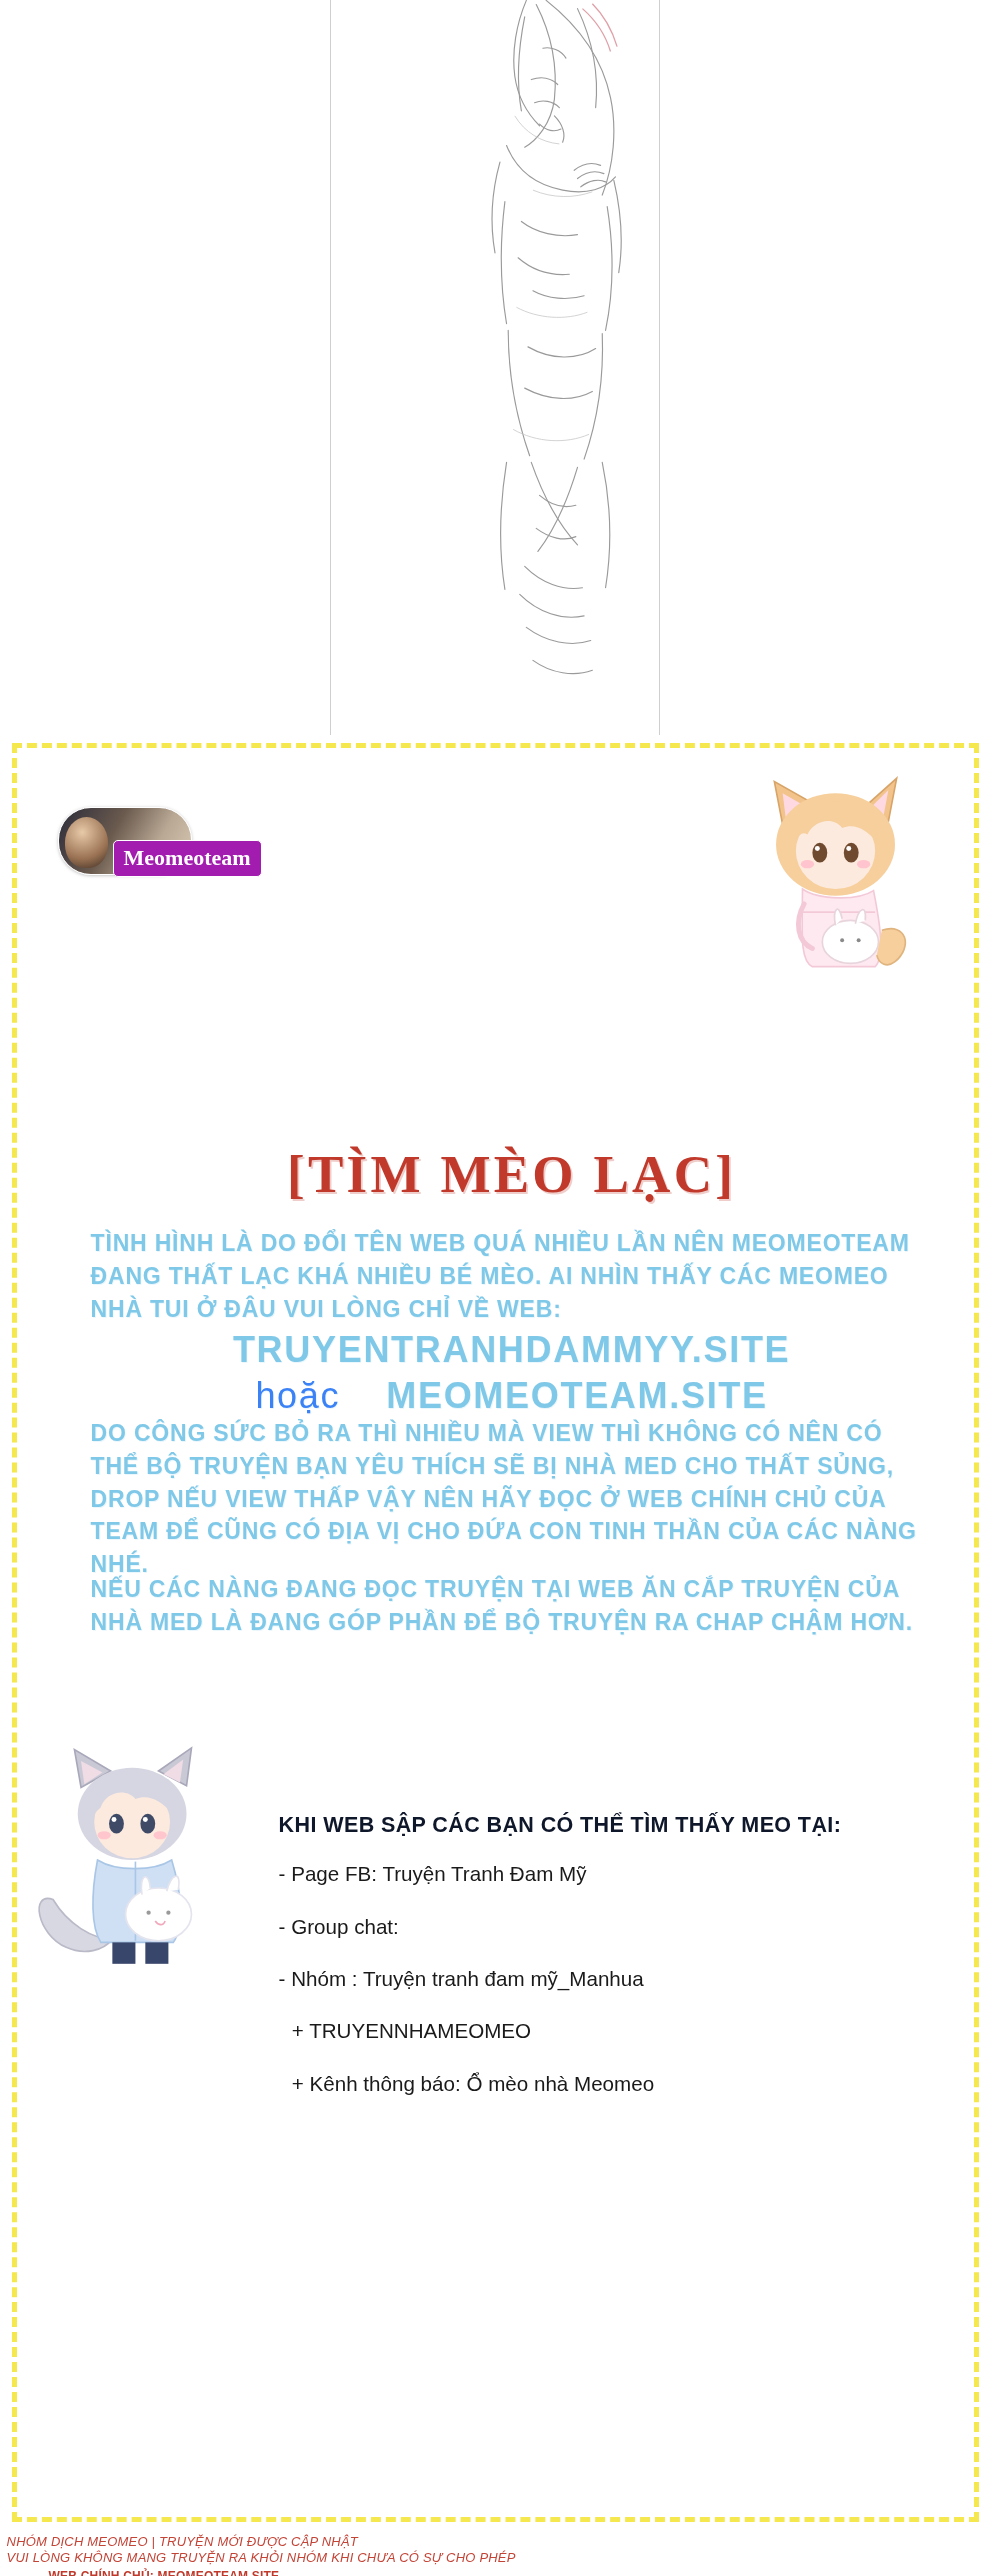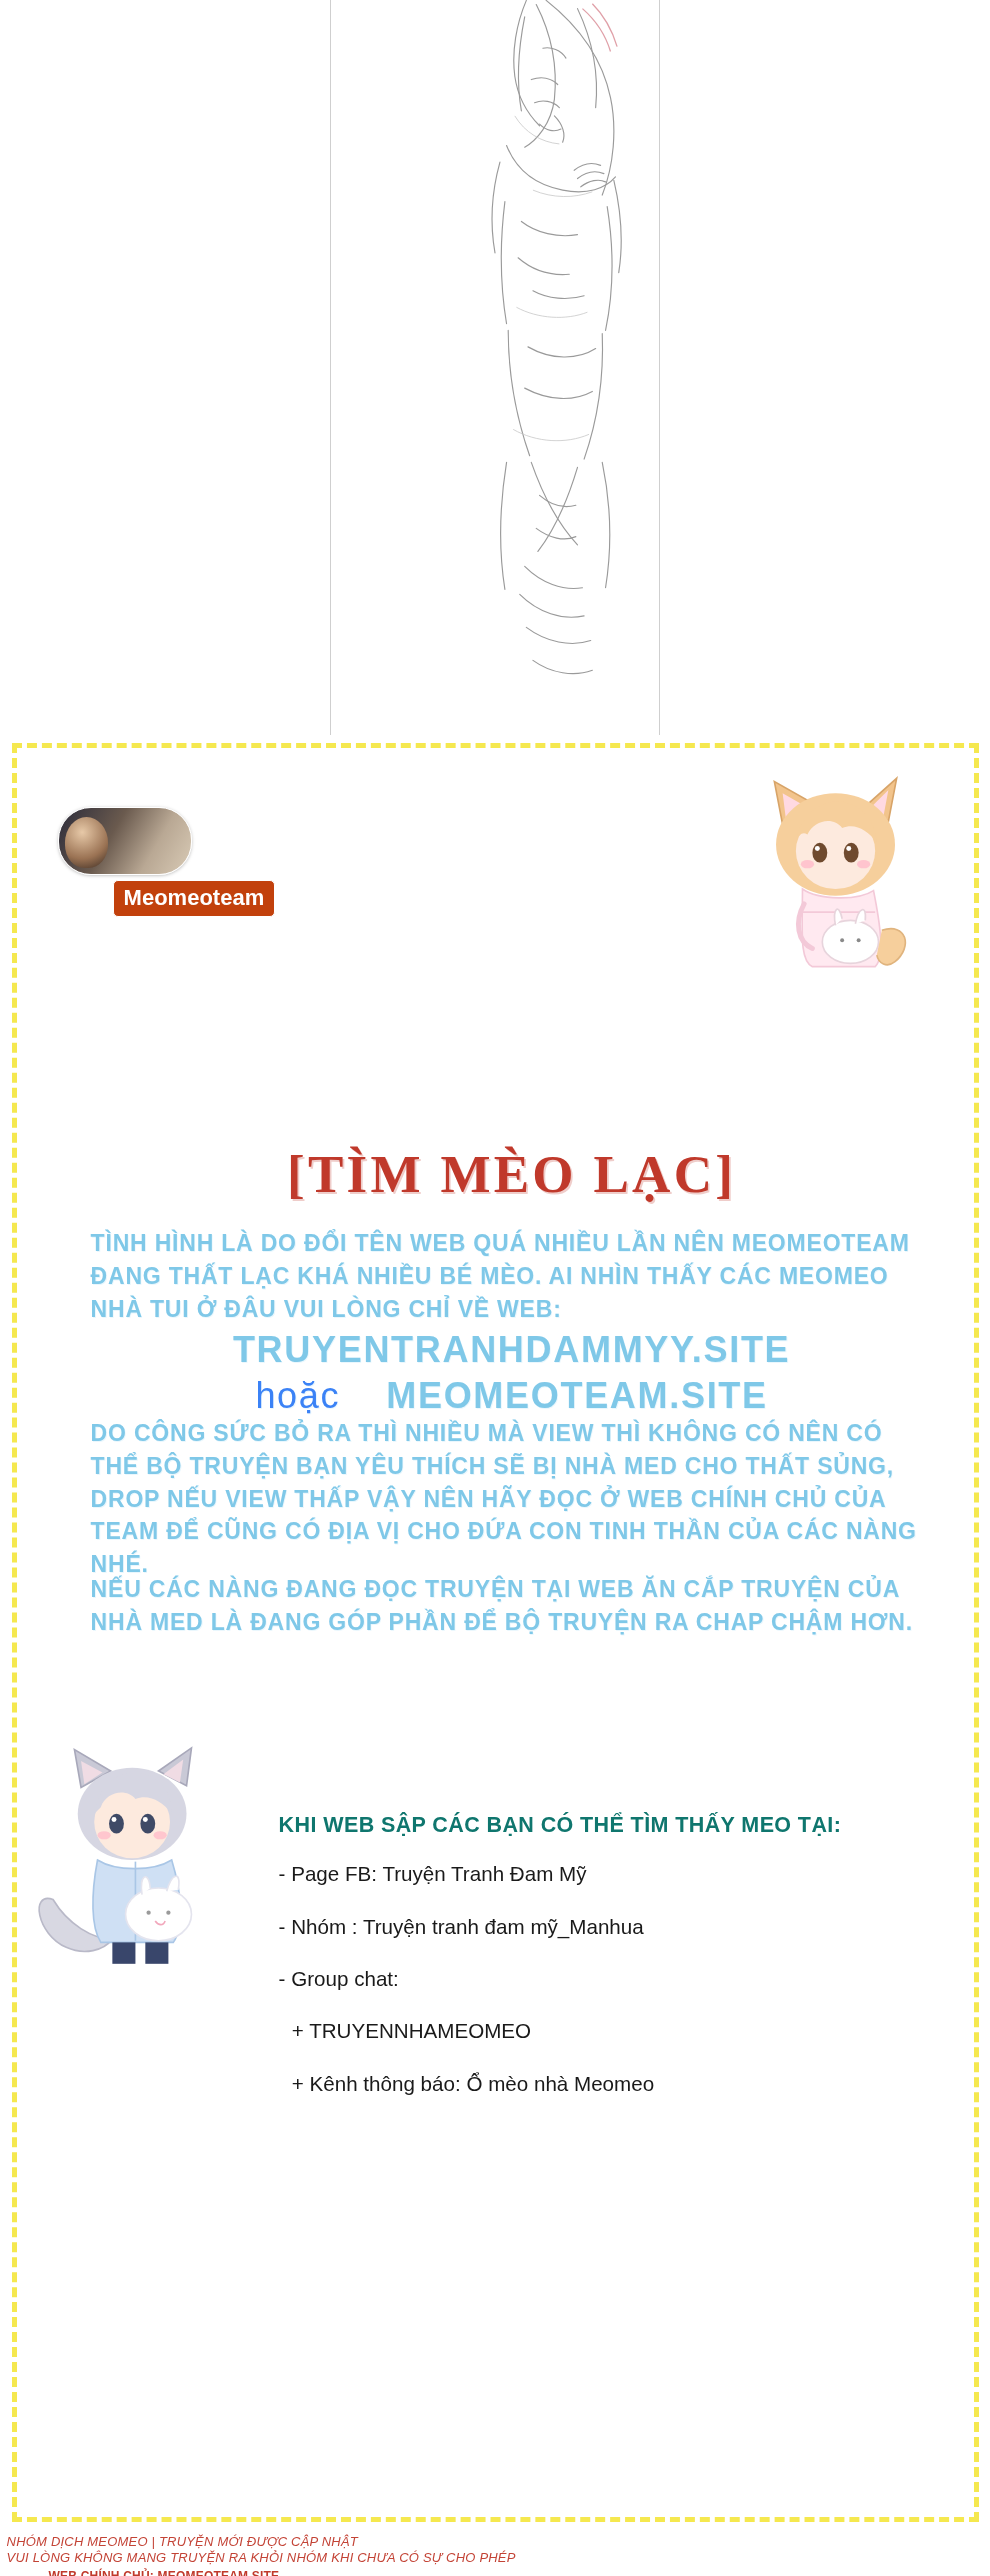--- a/index.html
+++ b/index.html
@@ -89,30 +89,29 @@
     position: absolute;
     left: 6.6px; top: 8.3px;
     width: 43px; height: 51px;
     border-radius: 50% 50% 45% 45%;
     background: radial-gradient(circle at 40% 30%, #e7c9a8 0%, #9a7253 60%, #3a2b22 100%);
   }
   .brand-badge {
     position: absolute;
     left: 63px;
     top: 33px;
-    background: #c2410c;
+    background: #a21caf;
     color: #ffffff;
-    font-family: Liberation Sans, sans-serif;
+    font-family: Liberation Serif, serif;
     font-size: 22px;
     font-weight: bold;
     padding: 3.3px 10px 5px 10px;
     border-radius: 5px;
     border: 1.7px solid #ffffff;
     white-space: nowrap;
-    margin-top: 40px;
   }
   .brand-title {
     position: absolute;
     left: 165px;
     top: -5px;
     color: #f0a8c0;
     font-family: "Liberation Sans", sans-serif;
     font-style: italic;
     font-weight: bold;
     font-size: 38px;
@@ -199,21 +198,21 @@
     position: absolute;
     left: 262px;
     top: 1065px;
     width: 627px;
   }
   .contact-head {
     font-family: "Liberation Sans", sans-serif;
     font-weight: bold;
     font-size: 21.5px;
     letter-spacing: 0.4px;
-    color: #0f766e;
+    color: #0f172a;
     text-transform: uppercase;
     margin-bottom: 10px;
   }
   .contact-line {
     font-family: "Liberation Sans", sans-serif;
     font-size: 20.6px;
     color: #1a1a1a;
     line-height: 1.62;
     margin-top: 19px;
   }
@@ -404,22 +403,22 @@
         <path d="M148 222 C152 228 158 228 160 222" fill="none" stroke="#f2a8bc" stroke-width="2"></path>
 
         <path d="M96 248 L96 274 L124 274 L124 248 Z" fill="#39466b"></path>
         <path d="M136 248 L136 274 L164 274 L164 248 Z" fill="#39466b"></path>
       </g>
     </svg>
 
     <div class="contact">
       <div class="contact-head">KHI WEB SẬP CÁC BẠN CÓ THỂ TÌM THẤY MEO TẠI:</div>
       <div class="contact-line">- Page FB: Truyện Tranh Đam Mỹ</div>
+      <div class="contact-line">- Group chat:</div>
       <div class="contact-line">- Nhóm : Truyện tranh đam mỹ_Manhua</div>
-      <div class="contact-line">- Group chat:</div>
       <div class="contact-line indent">+ TRUYENNHAMEOMEO</div>
       <div class="contact-line indent">+ Kênh thông báo: Ổ mèo nhà Meomeo</div>
     </div>
   </div>
 
   <div class="footer">
     <div class="tiny">NHÓM DỊCH MEOMEO | TRUYỆN MỚI ĐƯỢC CẬP NHẬT</div>
     <div class="tiny">VUI LÒNG KHÔNG MANG TRUYỆN RA KHỎI NHÓM KHI CHƯA CÓ SỰ CHO PHÉP</div>
     <div class="small">WEB CHÍNH CHỦ: MEOMEOTEAM.SITE</div>
     <div class="small">HOẶC TRUYENTRANHDAMMYY.SITE</div>

